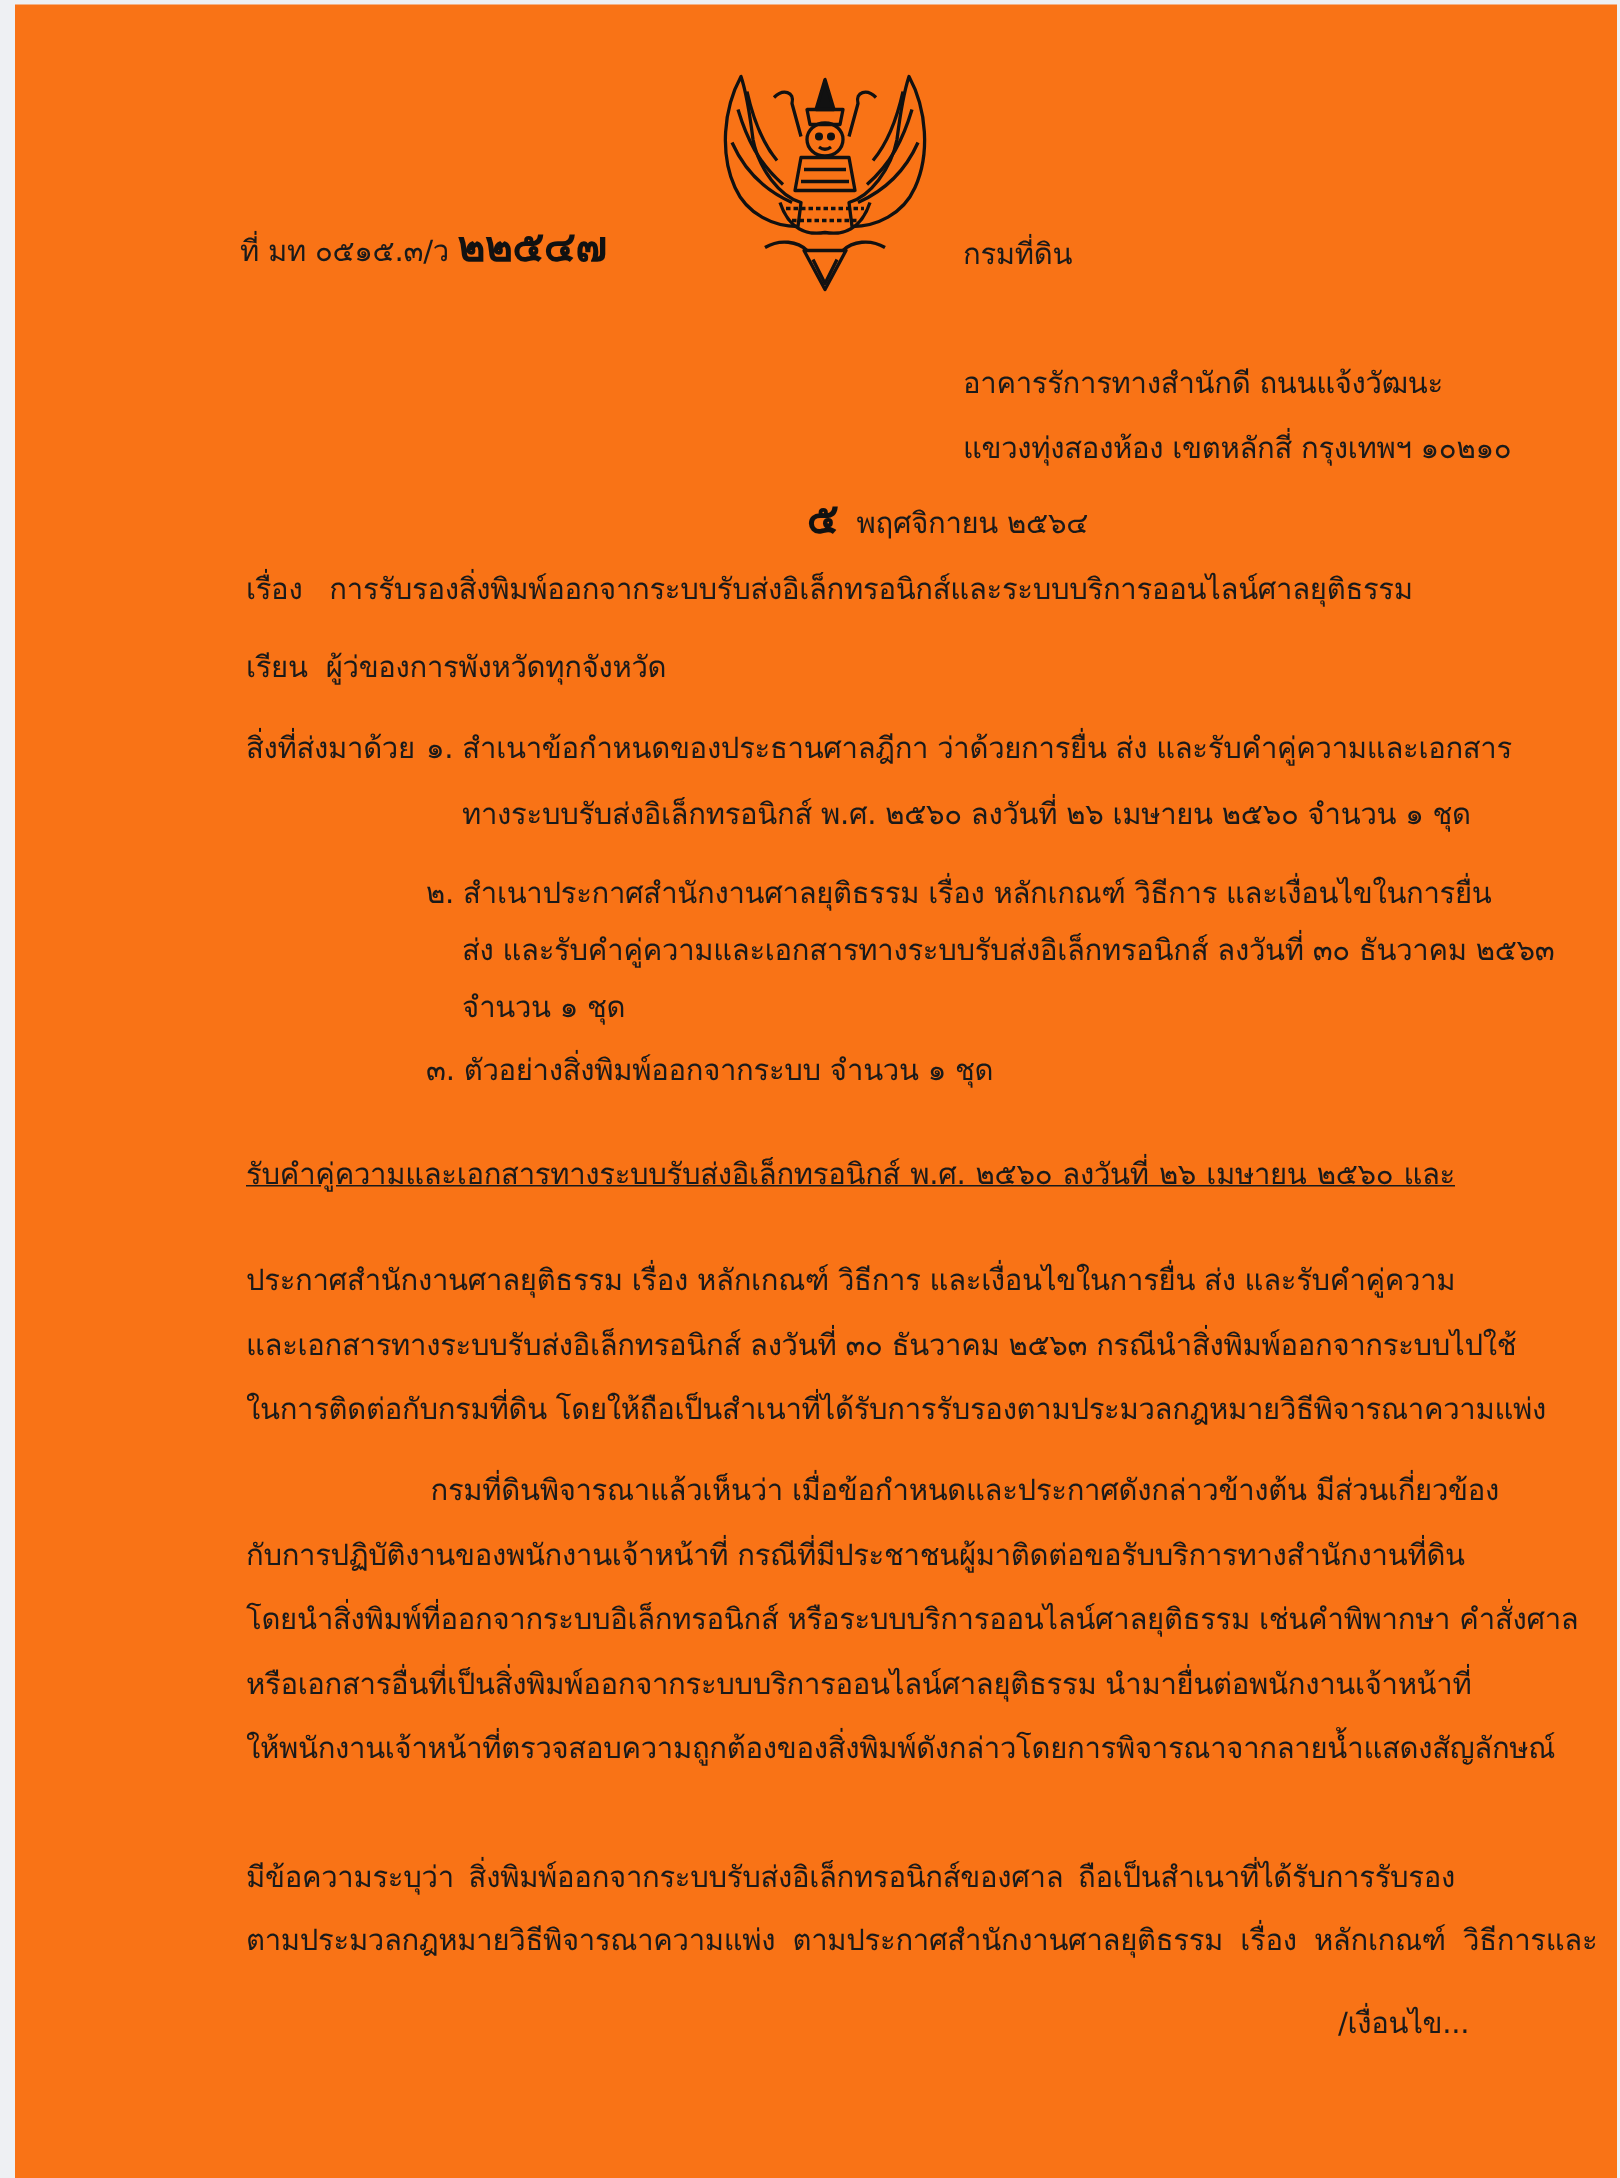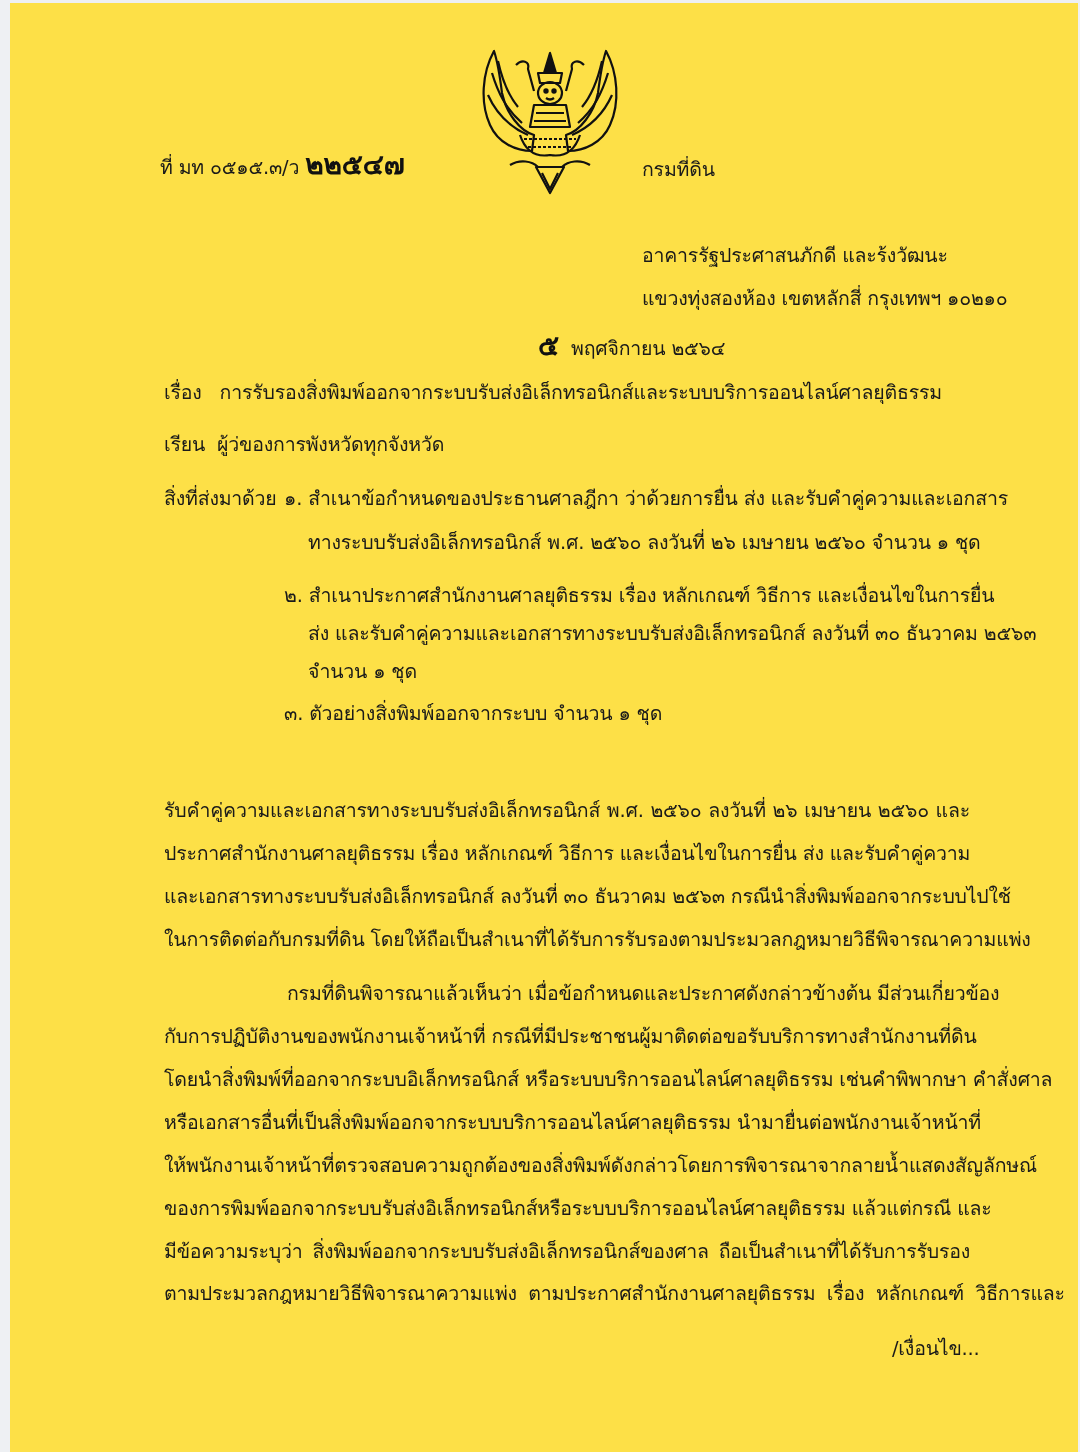--- a/index.html
+++ b/index.html
@@ -5,21 +5,21 @@
   html, body { margin: 0; padding: 0; }
   body {
     width: 1080px; height: 1452px; overflow: hidden;
     background: #eef0f3;
     font-family: "DejaVu Sans", "Liberation Sans", sans-serif;
     color: #1a1a1a;
   }
   .page {
     position: absolute; left: 10px; top: 3px;
     width: 1068px; height: 1449px;
-    background: #fde047;
+    background: #f97316;
   }
   .t {
     position: absolute;
     font-size: 19.5px;
     line-height: 30px;
     white-space: nowrap;
     letter-spacing: -0.2px;
   }
   .j { text-align: justify; text-align-last: justify; }
   .hand {
@@ -66,21 +66,21 @@
       <path d="M66 130 L74 146 L82 130"></path>
     </g>
   </svg>
 
   <div class="t" style="left:150px; top:147px;">
     <span>ที่ มท ๐๕๑๕.๓/ว</span>
     <span class="hand">๒๒๕๔๗</span>
   </div>
 
   <div class="t" style="left:632px; top:152px;">กรมที่ดิน</div>
-  <div class="t" style="left:632px; top:238px;">อาคารรัฐประศาสนภักดี และร้งวัฒนะ</div>
+  <div class="t" style="left:632px; top:238px;">อาคารรัการทางสำนักดี ถนนแจ้งวัฒนะ</div>
   <div class="t" style="left:632px; top:281px;">แขวงทุ่งสองห้อง เขตหลักสี่ กรุงเทพฯ ๑๐๒๑๐</div>
 
   <div class="t" style="left:528px; top:328px;">
     <span class="hand">๕</span>
     &nbsp;<span>พฤศจิกายน ๒๕๖๔</span>
   </div>
 
   <div class="t" style="left:154px; top:375px;">
     <span>เรื่อง</span>&nbsp;&nbsp;
     <span>การรับรองสิ่งพิมพ์ออกจากระบบรับส่งอิเล็กทรอนิกส์และระบบบริการออนไลน์ศาลยุติธรรม</span>
@@ -94,29 +94,28 @@
   <div class="t" style="left:154px; top:481px;">สิ่งที่ส่งมาด้วย</div>
   <div class="t j" style="left:274px; top:481px; width:686px;">๑. สำเนาข้อกำหนดของประธานศาลฎีกา ว่าด้วยการยื่น ส่ง และรับคำคู่ความและเอกสาร</div>
   <div class="t j" style="left:298px; top:525px; width:662px;">ทางระบบรับส่งอิเล็กทรอนิกส์ พ.ศ. ๒๕๖๐ ลงวันที่ ๒๖ เมษายน ๒๕๖๐ จำนวน ๑ ชุด</div>
 
   <div class="t j" style="left:274px; top:578px; width:686px;">๒. สำเนาประกาศสำนักงานศาลยุติธรรม เรื่อง หลักเกณฑ์ วิธีการ และเงื่อนไขในการยื่น</div>
   <div class="t j" style="left:298px; top:616px; width:662px;">ส่ง และรับคำคู่ความและเอกสารทางระบบรับส่งอิเล็กทรอนิกส์ ลงวันที่ ๓๐ ธันวาคม ๒๕๖๓</div>
   <div class="t" style="left:298px; top:654px;">จำนวน ๑ ชุด</div>
 
   <div class="t" style="left:274px; top:696px;">๓. ตัวอย่างสิ่งพิมพ์ออกจากระบบ จำนวน ๑ ชุด</div>
 
-  <div class="t j" style="left:154px; top:793px; width:806px;">รับคำคู่ความและเอกสารทางระบบรับส่งอิเล็กทรอนิกส์ พ.ศ. ๒๕๖๐ ลงวันที่ ๒๖ เมษายน ๒๕๖๐ และ</div>
+  <div class="t j" style="left:154px; top:765px; width:806px;text-decoration:underline;">รับคำคู่ความและเอกสารทางระบบรับส่งอิเล็กทรอนิกส์ พ.ศ. ๒๕๖๐ ลงวันที่ ๒๖ เมษายน ๒๕๖๐ และ</div>
   <div class="t j" style="left:154px; top:836px; width:806px;">ประกาศสำนักงานศาลยุติธรรม เรื่อง หลักเกณฑ์ วิธีการ และเงื่อนไขในการยื่น ส่ง และรับคำคู่ความ</div>
   <div class="t j" style="left:154px; top:879px; width:806px;">และเอกสารทางระบบรับส่งอิเล็กทรอนิกส์ ลงวันที่ ๓๐ ธันวาคม ๒๕๖๓ กรณีนำสิ่งพิมพ์ออกจากระบบไปใช้</div>
   <div class="t j" style="left:154px; top:922px; width:790px;">ในการติดต่อกับกรมที่ดิน โดยให้ถือเป็นสำเนาที่ได้รับการรับรองตามประมวลกฎหมายวิธีพิจารณาความแพ่ง</div>
 
   <div class="t j" style="left:277px; top:976px; width:683px;">กรมที่ดินพิจารณาแล้วเห็นว่า เมื่อข้อกำหนดและประกาศดังกล่าวข้างต้น มีส่วนเกี่ยวข้อง</div>
   <div class="t j" style="left:154px; top:1019px; width:806px;">กับการปฏิบัติงานของพนักงานเจ้าหน้าที่ กรณีที่มีประชาชนผู้มาติดต่อขอรับบริการทางสำนักงานที่ดิน</div>
   <div class="t j" style="left:154px; top:1062px; width:806px;">โดยนำสิ่งพิมพ์ที่ออกจากระบบอิเล็กทรอนิกส์ หรือระบบบริการออนไลน์ศาลยุติธรรม เช่นคำพิพากษา คำสั่งศาล</div>
   <div class="t j" style="left:154px; top:1105px; width:806px;">หรือเอกสารอื่นที่เป็นสิ่งพิมพ์ออกจากระบบบริการออนไลน์ศาลยุติธรรม นำมายื่นต่อพนักงานเจ้าหน้าที่</div>
   <div class="t j" style="left:154px; top:1148px; width:806px;">ให้พนักงานเจ้าหน้าที่ตรวจสอบความถูกต้องของสิ่งพิมพ์ดังกล่าวโดยการพิจารณาจากลายน้ำแสดงสัญลักษณ์</div>
-  <div class="t j" style="left:154px; top:1191px; width:806px;">ของการพิมพ์ออกจากระบบรับส่งอิเล็กทรอนิกส์หรือระบบบริการออนไลน์ศาลยุติธรรม แล้วแต่กรณี และ</div>
   <div class="t j" style="left:154px; top:1234px; width:806px;">มีข้อความระบุว่า สิ่งพิมพ์ออกจากระบบรับส่งอิเล็กทรอนิกส์ของศาล ถือเป็นสำเนาที่ได้รับการรับรอง</div>
   <div class="t j" style="left:154px; top:1277px; width:806px;font-family:Liberation Mono, monospace;">ตามประมวลกฎหมายวิธีพิจารณาความแพ่ง ตามประกาศสำนักงานศาลยุติธรรม เรื่อง หลักเกณฑ์ วิธีการและ</div>
 
   <div class="t" style="left:882px; top:1331px;">/เงื่อนไข...</div>
 
 </div>
 
 </body></html>

